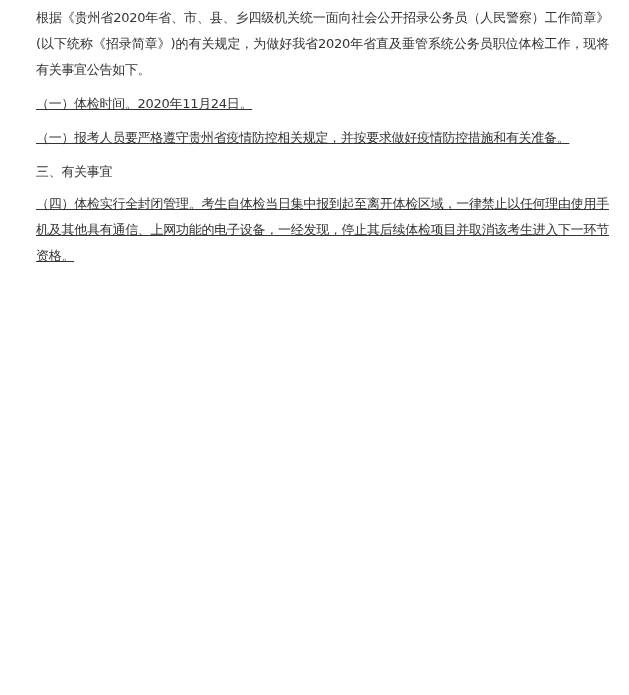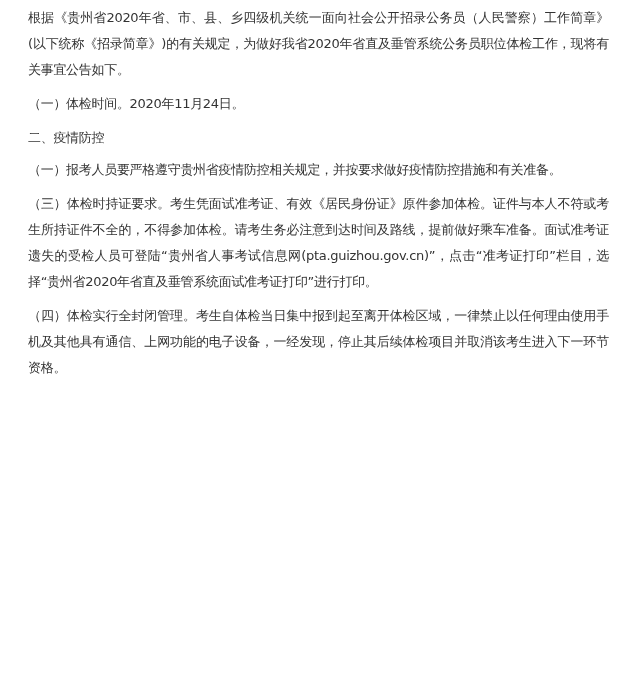--- a/index.html
+++ b/index.html
@@ -13,38 +13,38 @@
       overflow: hidden;
       font-family: "DejaVu Sans", "Liberation Sans", sans-serif;
       color: #333333;
       font-size: 13px;
     }
     .doc {
       position: relative;
       padding: 5px 20px 0 24px;
     }
     .para {
-      margin: 0 0 8px 4px;
+      margin: 0 0 8px 12px;
       line-height: 26px;
       text-align: justify;
       letter-spacing: -0.3px;
     }
     .para.heading {
       margin-bottom: 6px;
     }
     .para.item {
       text-indent: 0;
+      text-decoration: underline;
     }
   </style>
 </head>
 <body>
 
 <div class="doc">
   <p class="para">根据《贵州省2020年省、市、县、乡四级机关统一面向社会公开招录公务员（人民警察）工作简章》(以下统称《招录简章》)的有关规定，为做好我省2020年省直及垂管系统公务员职位体检工作，现将有关事宜公告如下。</p>
 
   <p class="para item">（一）体检时间。2020年11月24日。</p>
 
-  <p class="para heading">二、疫情防控</p>
   <p class="para item">（一）报考人员要严格遵守贵州省疫情防控相关规定，并按要求做好疫情防控措施和有关准备。</p>
 
-  <p class="para item">（三）体检时持证要求。考生凭面试准考证、有效《居民身份证》原件参加体检。证件与本人不符或考生所持证件不全的，不得参加体检。请考生务必注意到达时间及路线，提前做好乘车准备。面试准考证遗失的受检人员可登陆“贵州省人事考试信息网(pta.guizhou.gov.cn)”，点击“准考证打印”栏目，选择“贵州省2020年省直及垂管系统面试准考证打印”进行打印。</p>
+  <p class="para heading">三、有关事宜</p>
   <p class="para item">（四）体检实行全封闭管理。考生自体检当日集中报到起至离开体检区域，一律禁止以任何理由使用手机及其他具有通信、上网功能的电子设备，一经发现，停止其后续体检项目并取消该考生进入下一环节资格。</p>
 </div>
 
 </body></html>

